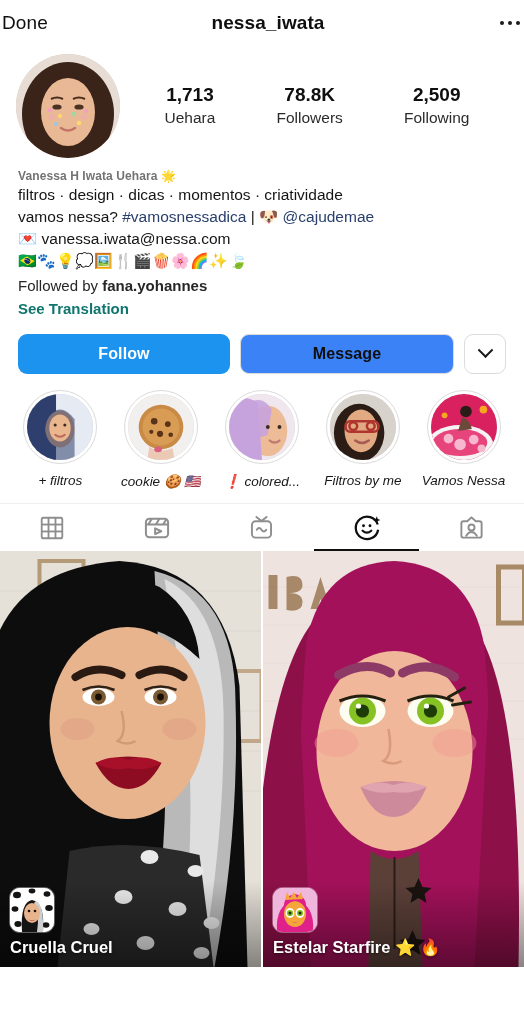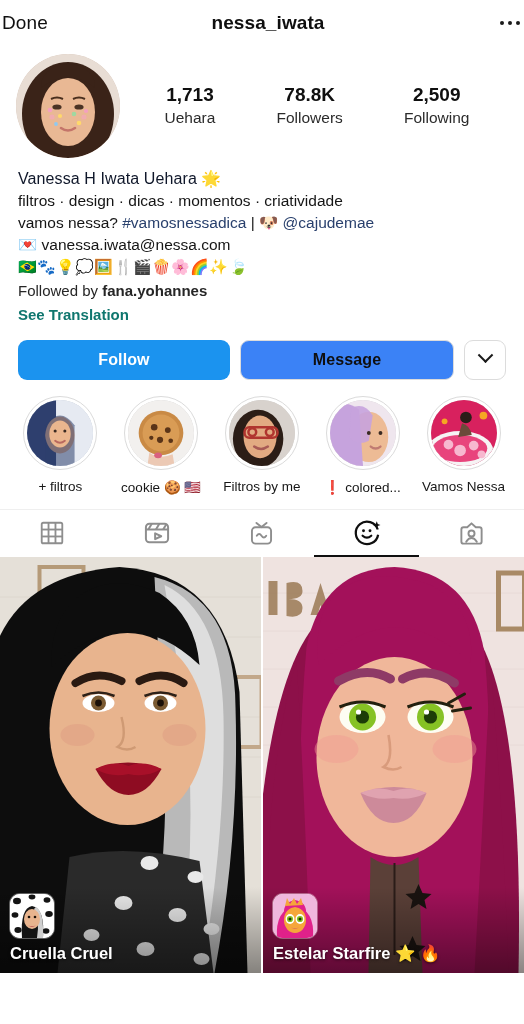--- a/index.html
+++ b/index.html
@@ -37,21 +37,21 @@
     background: #d9c7bb;
   }
   .avatar svg { display: block; width: 100%; height: 100%; }
   .stats { flex: 1; display: flex; justify-content: space-around; padding-left: 14px; padding-right: 6px; }
   .stat { text-align: center; }
   .stat-num { font-size: 19px; font-weight: 700; color: #0f0f0f; line-height: 1.25; }
   .stat-label { font-size: 15.5px; color: #2b2b2b; line-height: 1.5; }
 
   
   .bio { padding: 6px 18px 0 18px; }
-  .bio-name { font-size: 16px; font-weight: 400; color: #0f172a; line-height: 1.35; letter-spacing: .1px; }
+  .bio-name { font-size: 12px; font-weight: 700; color: #737373; line-height: 1.35; letter-spacing: .1px; }
   .bio-category { font-size: 15.5px; color: #8e8e8e; line-height: 1.42; }
   .bio-line { font-size: 15.5px; color: #151515; line-height: 1.42; white-space: nowrap; }
   .bio-emoji-line { font-size: 15px; line-height: 1.5; letter-spacing: .5px; }
   .link { color: #29406d; }
   .bio-followed { font-size: 15px; color: #262626; line-height: 1.45; padding-top: 2px; }
   .bio-followed b { font-weight: 700; }
   .bio-translate { font-size: 15px; font-weight: 700; color: #0f766e; line-height: 1.45; padding-top: 2px; }
 
   
   .actions { display: flex; gap: 10px; padding: 14px 18px 0 18px; }
@@ -60,21 +60,21 @@
     align-items: center; justify-content: center;
     font-size: 16px; font-weight: 700; letter-spacing: .1px;
   }
   .btn-follow { flex: 1 1 0; background: #1b93ef; color: #fff; }
   .btn-message { flex: 1 1 0; background: #3b82f6; color: #0f0f0f; border: 1px solid #dcdcdc; }
   .btn-caret { width: 42px; background: #fff; border: 1px solid #dcdcdc; }
   .caret { width: 11px; height: 11px; border-right: 2px solid #1a1a1a; border-bottom: 2px solid #1a1a1a;
            transform: rotate(45deg) translate(-3px,-3px); }
 
   
-  .highlights { display: flex; padding: 16px 10px 0 10px; gap: 0; }
+  .highlights { display: flex; padding: 16px 10px 0 10px; gap: 0; font-style: italic; }
   .hl { flex: 1 1 0; display: flex; flex-direction: column; align-items: center; }
   .hl-ring {
     width: 74px; height: 74px; border-radius: 50%;
     border: 1.5px solid #dbdbdb; padding: 3px; background: #fff;
   }
   .hl-img { width: 100%; height: 100%; border-radius: 50%; overflow: hidden; background: #cfcfcf; }
   .hl-img svg { display: block; width: 100%; height: 100%; }
   .hl-label {
     margin-top: 9px; font-size: 13.5px; color: #171717;
     max-width: 100px; white-space: nowrap; overflow: hidden; text-overflow: ellipsis; text-align: center;
@@ -224,48 +224,48 @@
           </svg>
         </div>
       </div>
       <div class="hl-label">cookie 🍪 🇺🇸</div>
     </div>
 
     <div class="hl">
       <div class="hl-ring">
         <div class="hl-img">
           <svg viewBox="0 0 68 68" preserveAspectRatio="xMidYMid slice">
+            <rect width="68" height="68" fill="#efe6ee"></rect>
+            <ellipse cx="40" cy="38" rx="20" ry="26" fill="#edbb95"></ellipse>
+            <path d="M0 10 Q16 -2 30 10 L34 68 L0 68Z" fill="#c6a3dd"></path>
+            <path d="M22 8 q14 -6 22 8 l-4 26 q-12 6 -20 -4Z" fill="#c6a3dd" opacity=".9"></path>
+            <circle cx="40" cy="34" r="2" fill="#3a2a22"></circle>
+            <circle cx="52" cy="34" r="2" fill="#3a2a22"></circle>
+            <path d="M42 48 Q47 52 52 48" stroke="#c07b72" stroke-width="2.4" fill="none" stroke-linecap="round"></path>
+          </svg>
+        </div>
+      </div>
+      <div class="hl-label">❗ colored...</div>
+    </div>
+
+    <div class="hl">
+      <div class="hl-ring">
+        <div class="hl-img">
+          <svg viewBox="0 0 68 68" preserveAspectRatio="xMidYMid slice">
             <rect width="68" height="68" fill="#d8d2cd"></rect>
             <ellipse cx="30" cy="40" rx="26" ry="30" fill="#2b1d16"></ellipse>
             <ellipse cx="32" cy="38" rx="17" ry="22" fill="#e2aa82"></ellipse>
             <rect x="16" y="28" width="34" height="11" rx="5" fill="none" stroke="#b0352f" stroke-width="2.6"></rect>
             <circle cx="24" cy="33" r="4" fill="none" stroke="#b0352f" stroke-width="2.6"></circle>
             <circle cx="42" cy="33" r="4" fill="none" stroke="#b0352f" stroke-width="2.6"></circle>
             <path d="M26 48 Q33 53 40 48" stroke="#a85a55" stroke-width="2.6" fill="none" stroke-linecap="round"></path>
           </svg>
         </div>
       </div>
       <div class="hl-label">Filtros by me</div>
-    </div>
-
-    <div class="hl">
-      <div class="hl-ring">
-        <div class="hl-img">
-          <svg viewBox="0 0 68 68" preserveAspectRatio="xMidYMid slice">
-            <rect width="68" height="68" fill="#efe6ee"></rect>
-            <ellipse cx="40" cy="38" rx="20" ry="26" fill="#edbb95"></ellipse>
-            <path d="M0 10 Q16 -2 30 10 L34 68 L0 68Z" fill="#c6a3dd"></path>
-            <path d="M22 8 q14 -6 22 8 l-4 26 q-12 6 -20 -4Z" fill="#c6a3dd" opacity=".9"></path>
-            <circle cx="40" cy="34" r="2" fill="#3a2a22"></circle>
-            <circle cx="52" cy="34" r="2" fill="#3a2a22"></circle>
-            <path d="M42 48 Q47 52 52 48" stroke="#c07b72" stroke-width="2.4" fill="none" stroke-linecap="round"></path>
-          </svg>
-        </div>
-      </div>
-      <div class="hl-label">❗ colored...</div>
     </div>
 
     <div class="hl">
       <div class="hl-ring">
         <div class="hl-img">
           <svg viewBox="0 0 68 68" preserveAspectRatio="xMidYMid slice">
             <rect width="68" height="68" fill="#d8215e"></rect>
             <ellipse cx="30" cy="52" rx="34" ry="20" fill="#f6f3f4"></ellipse>
             <ellipse cx="30" cy="50" rx="28" ry="14" fill="#e8447c"></ellipse>
             <circle cx="18" cy="46" r="5" fill="#f7b8cf"></circle>

